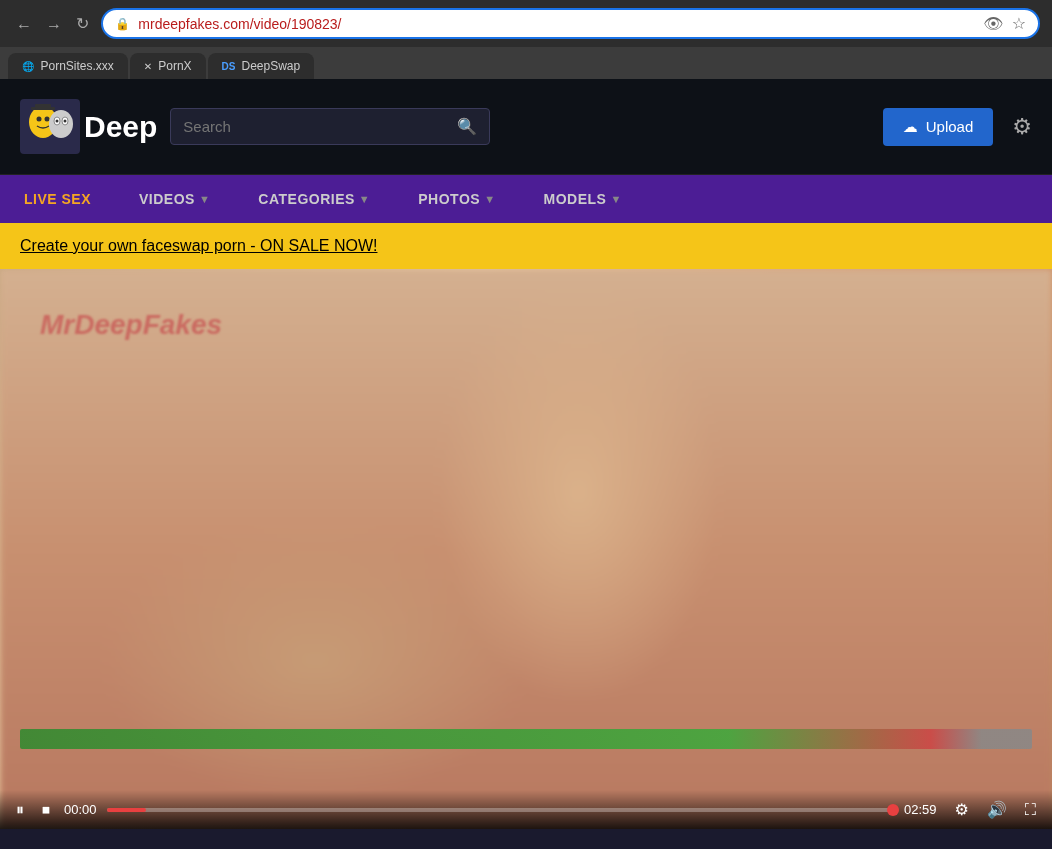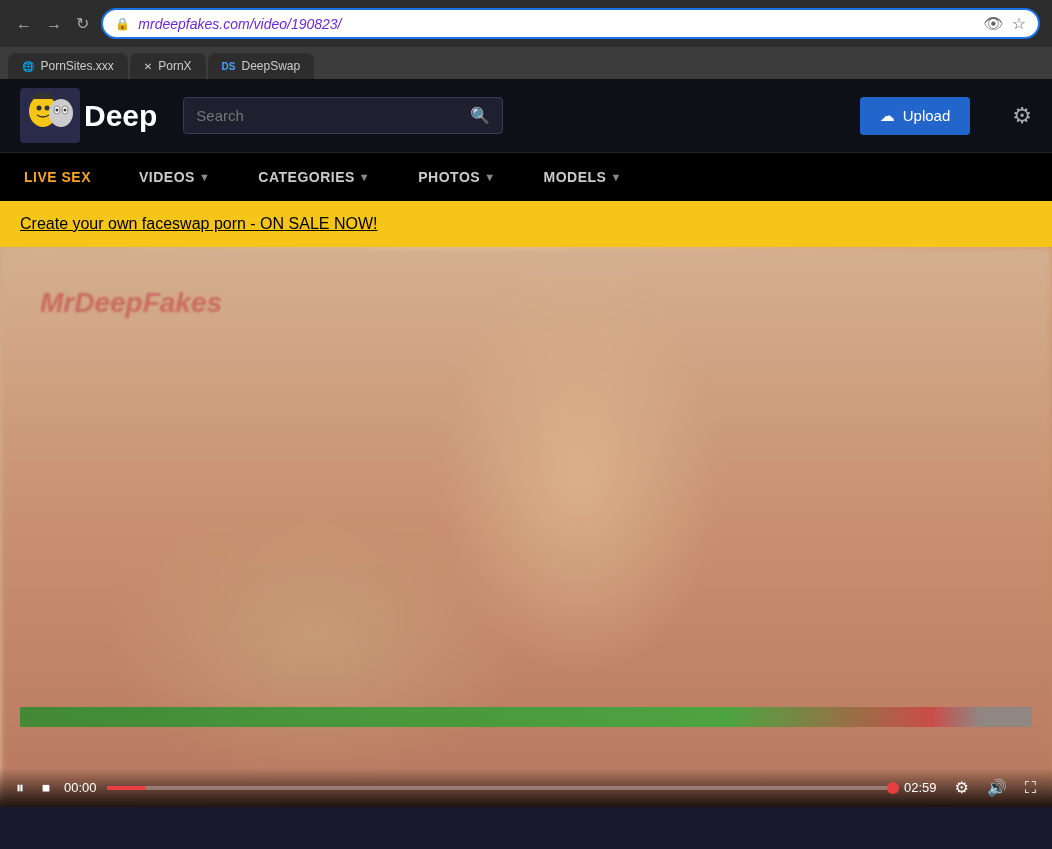--- a/index.html
+++ b/index.html
@@ -25,23 +25,22 @@
       border-radius: 20px;
       display: flex;
       align-items: center;
       padding: 4px 12px;
       gap: 8px;
     }
     .address-bar-icon { color: #666; font-size: 12px; }
     .address-bar {
       flex: 1;
       border: none; outline: none;
-      font-size: 14px; color: #6d28d9;
+      font-size: 14px; color: #b91c1c;
       background: transparent;
-      font-style: italic;
     }
     .address-bar-actions { display: flex; gap: 8px; color: #666; }
 
     
     .browser-tabs {
       background: #3c3c3c;
       display: flex;
       align-items: center;
       padding: 6px 8px 0;
       gap: 2px;
@@ -55,24 +54,24 @@
       display: flex;
       align-items: center;
       gap: 6px;
       cursor: pointer;
     }
     .tab-favicon { font-size: 10px; }
 
     
     .site-header {
       background: #0d1117;
-      padding: 9px 20px;
-      display: flex;
-      align-items: center;
-      gap: 26px;
+      padding: 20px 20px;
+      display: flex;
+      align-items: center;
+      gap: 3px;
     }
     .logo-area { display: flex; align-items: center; gap: 4px; }
     .logo-icon {
       width: 60px; height: 55px;
       background: #2a2a4a;
       border-radius: 4px;
       display: flex; align-items: center; justify-content: center;
       font-size: 28px;
       overflow: hidden;
       position: relative;
@@ -81,20 +80,21 @@
     .search-bar-wrapper {
       flex: 1;
       max-width: 320px;
       background: #1e2030;
       border: 1px solid #3a3a5a;
       border-radius: 4px;
       display: flex;
       align-items: center;
       padding: 8px 12px;
       gap: 8px;
+      margin-left: 10px;
     }
     .search-input {
       background: none; border: none; outline: none;
       color: #aaa; font-size: 15px; flex: 1;
     }
     .search-icon { color: #aaa; font-size: 16px; }
 
     .upload-btn {
       background: #2266cc;
       color: #fff;
@@ -103,21 +103,21 @@
       padding: 10px 20px;
       font-size: 15px;
       cursor: pointer;
       display: flex; align-items: center; gap: 8px;
       margin-left: auto;
     }
     .header-right { margin-left: 16px; color: #aaa; font-size: 22px; }
 
     
     .nav-bar {
-      background: #000000;
+      background: #4c1d95;
       border-top: 1px solid #222;
       display: flex;
       align-items: center;
     }
     .nav-item {
       padding: 16px 24px;
       font-size: 14px;
       font-weight: bold;
       color: #ccc;
       cursor: pointer;

